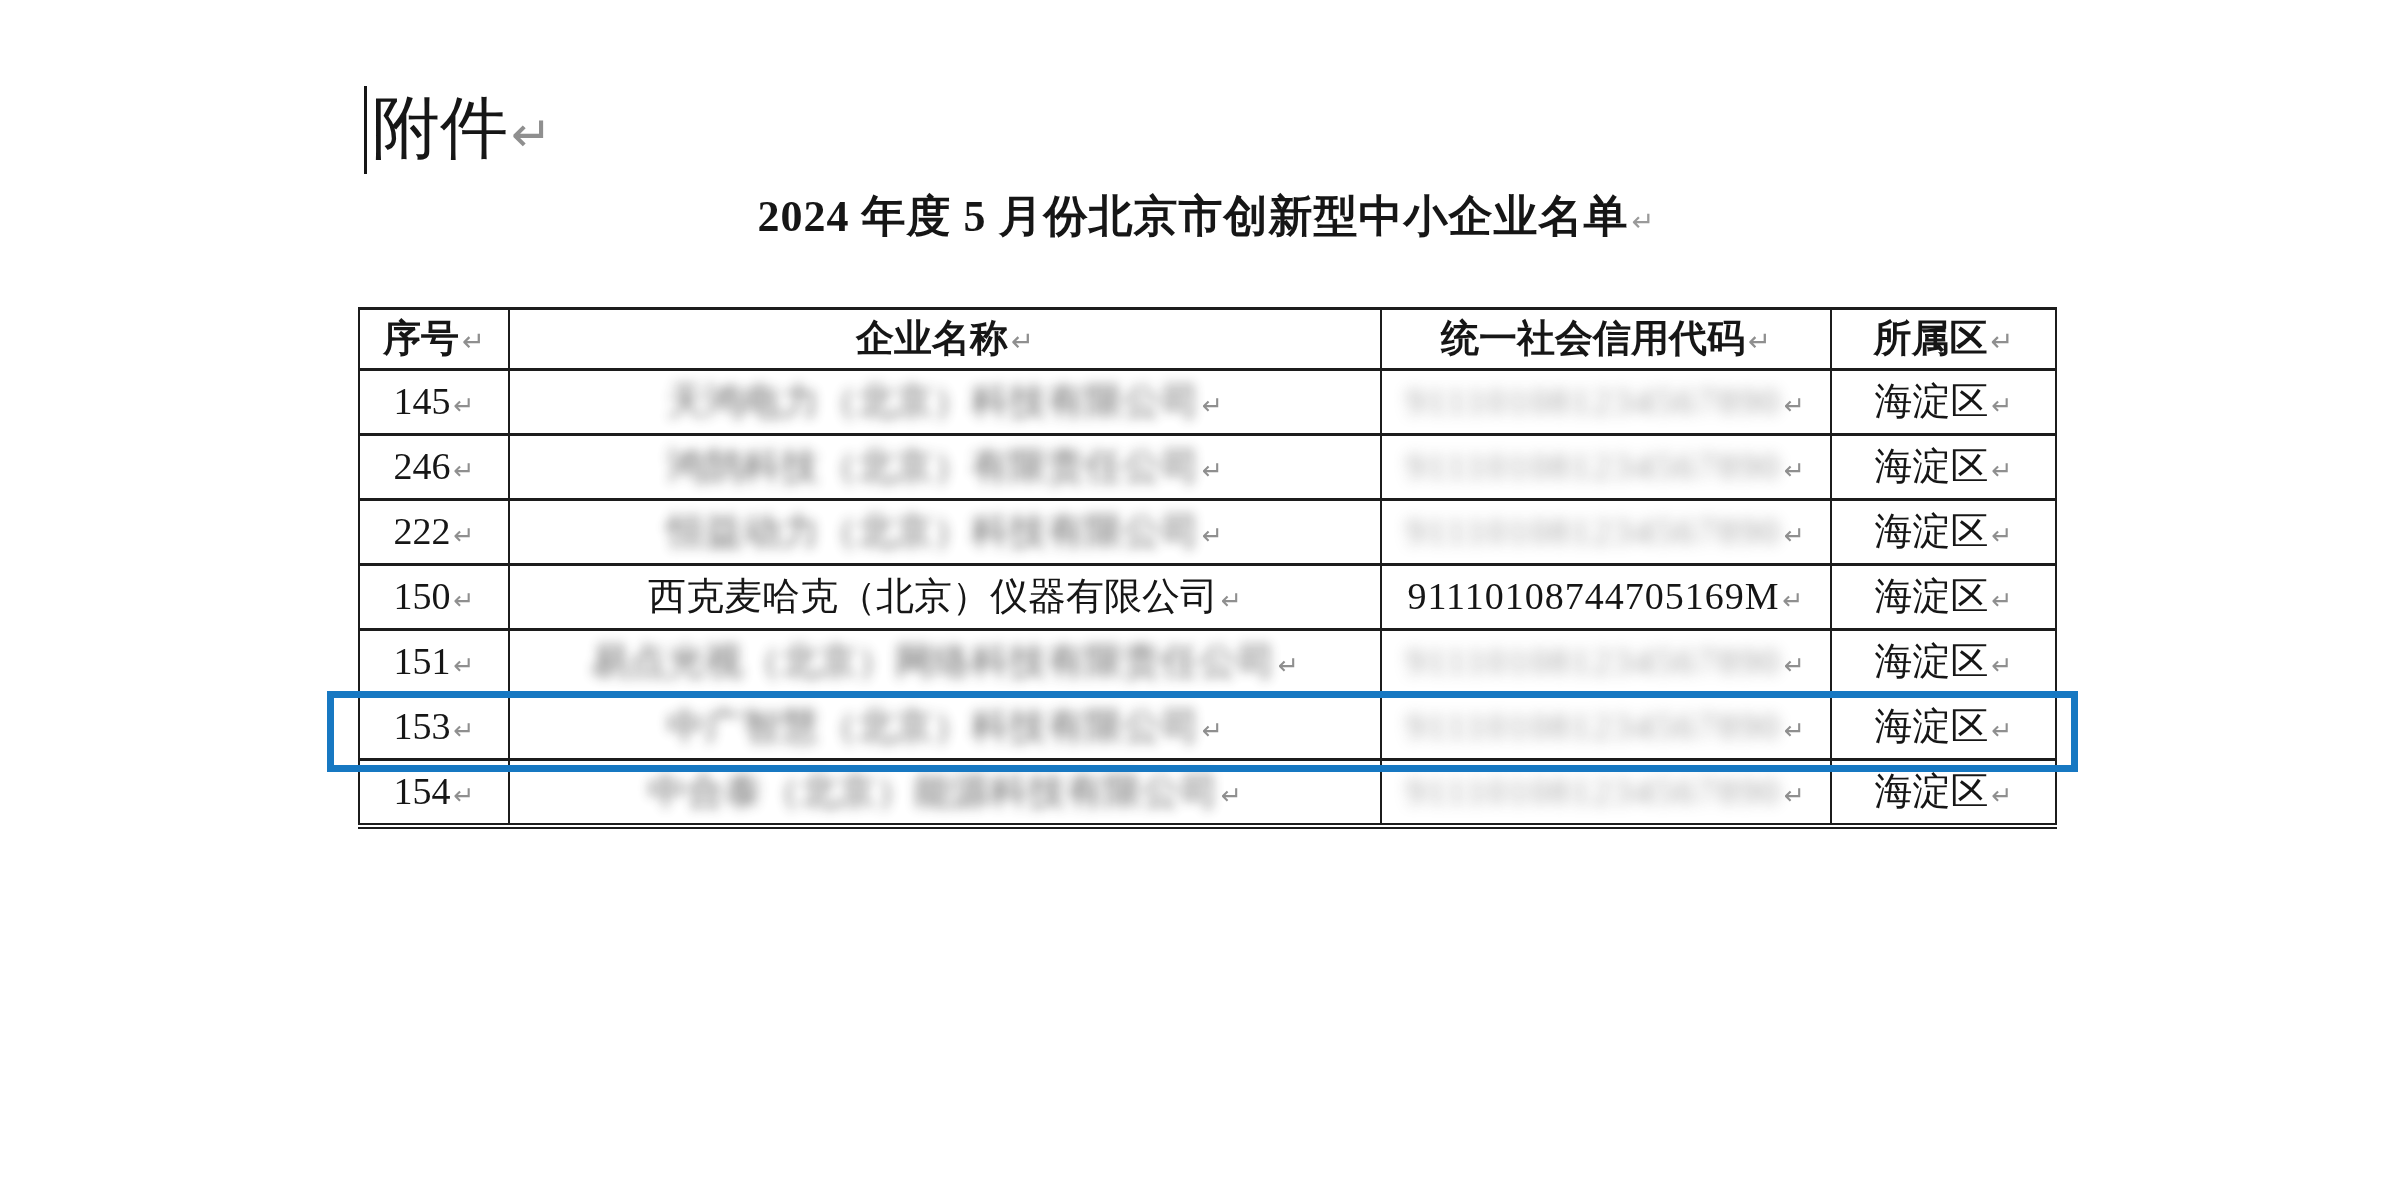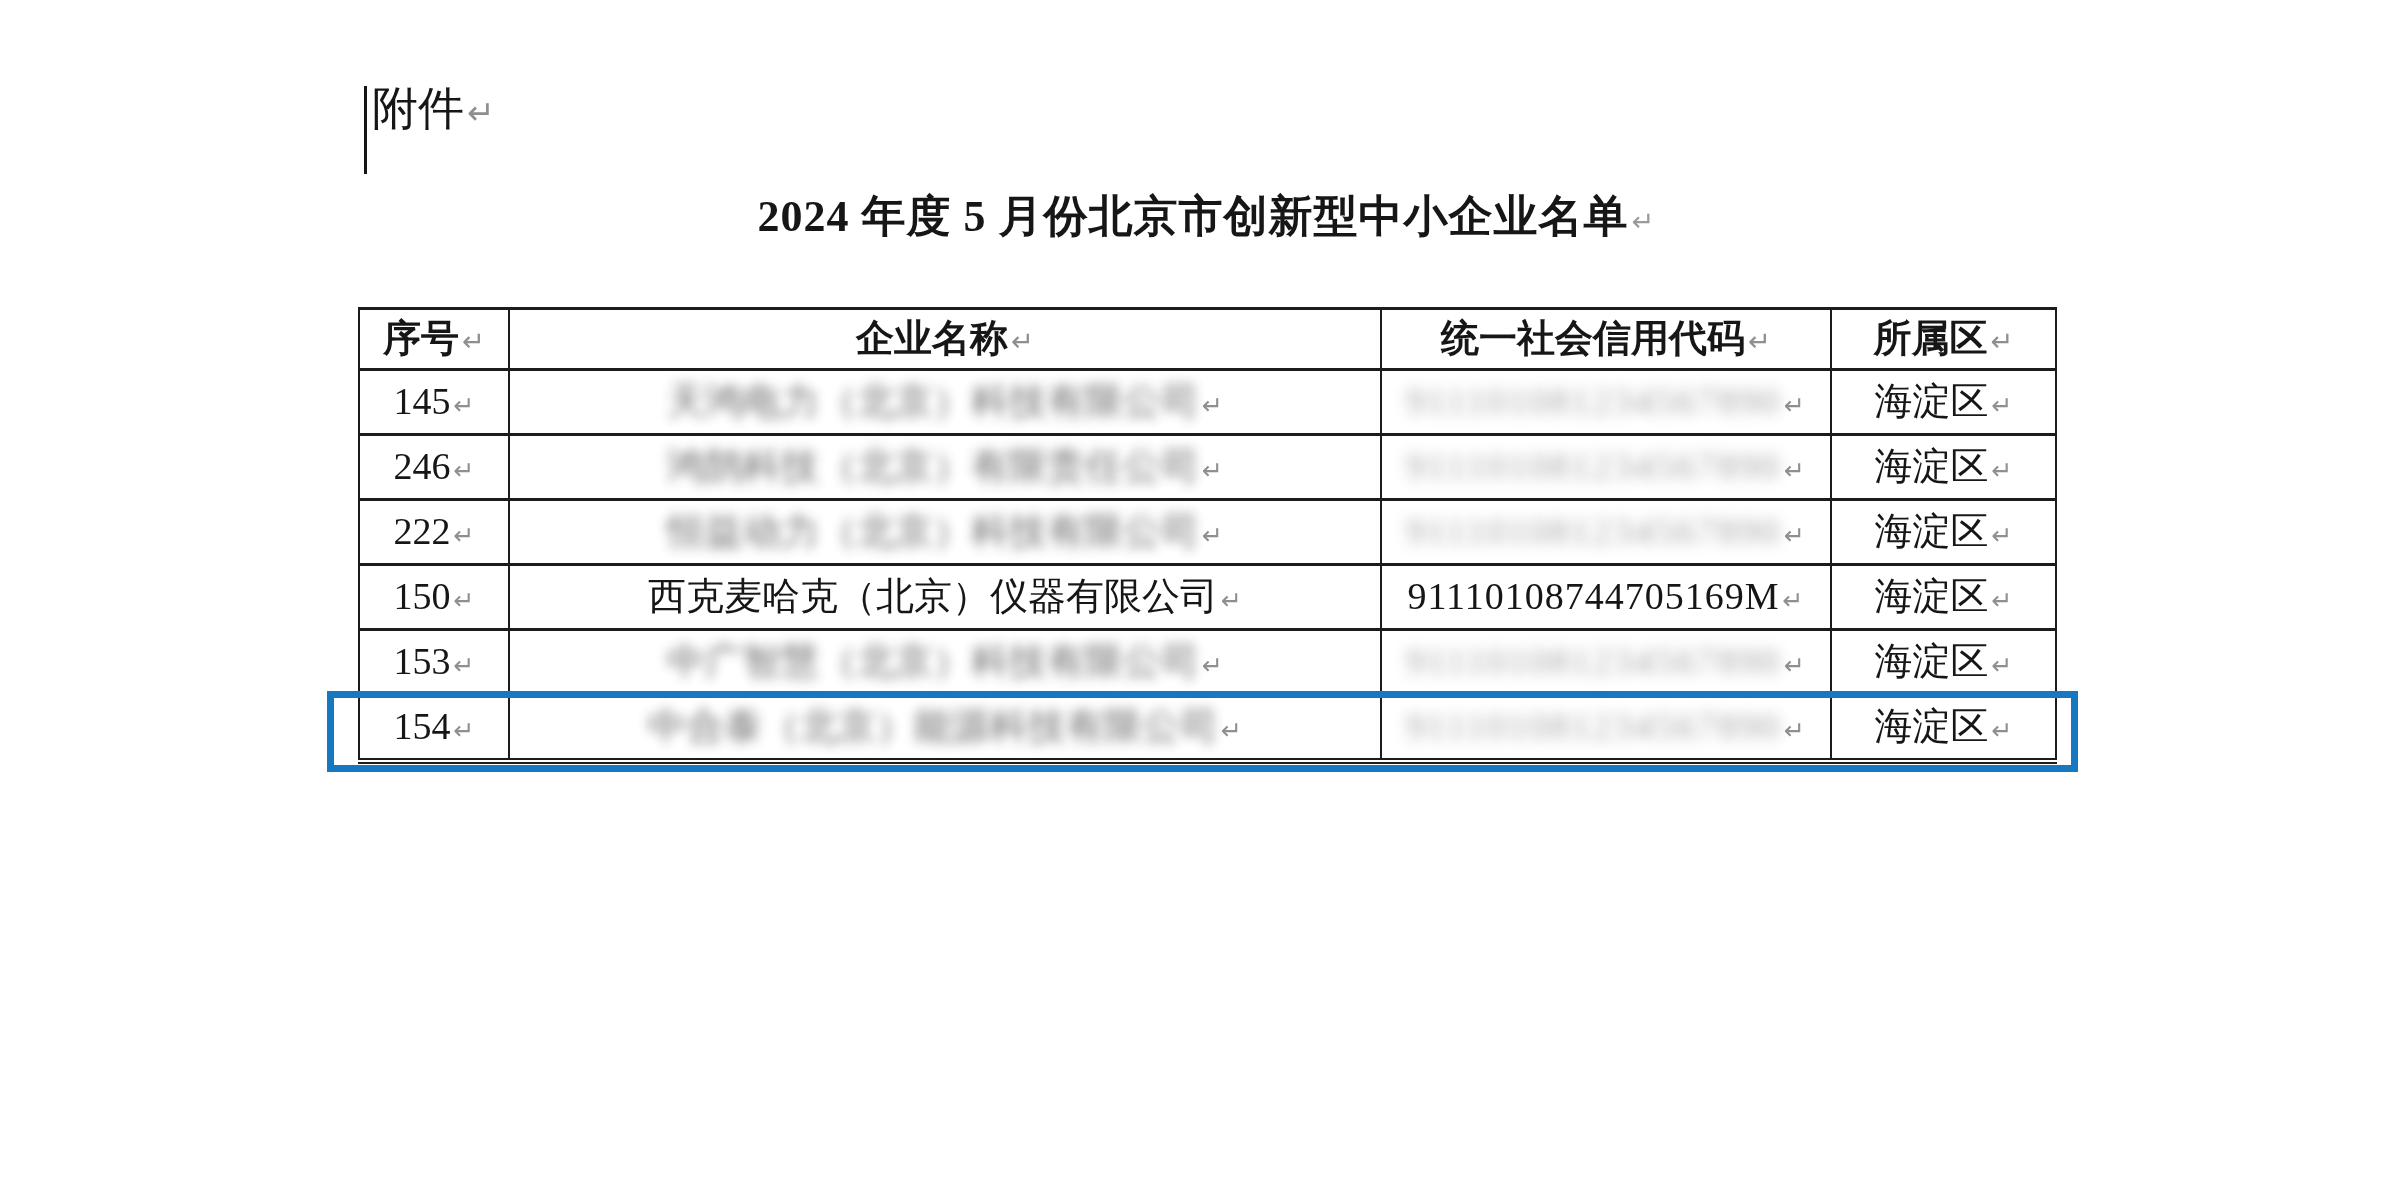--- a/index.html
+++ b/index.html
@@ -2,21 +2,21 @@
 <html><head>
 <meta charset="utf-8">
 <style>
   html,body{margin:0;padding:0;background:#ffffff;}
   .stage{
     position:relative;width:2400px;height:1186px;background:#ffffff;overflow:hidden;
     font-family:"Liberation Serif","DejaVu Serif",serif;color:#161616;
     -webkit-font-smoothing:antialiased;
   }
   
-  .attachment{position:absolute;left:372px;top:86px;font-size:46px;line-height:1;white-space:nowrap;}
+  .attachment{position:absolute;left:372px;top:94px;font-size:68px;line-height:1;white-space:nowrap;}
   .caret{position:absolute;left:364px;top:86px;width:3px;height:88px;background:#151515;}
   
   .title{
     position:absolute;left:358px;top:192px;width:1697px;text-align:center;
     font-size:44px;font-weight:bold;letter-spacing:1px;white-space:nowrap;line-height:1.15;
   }
   
   .ret{
     font-family:"DejaVu Sans",sans-serif;font-weight:normal;color:#8f8f8f;
     font-size:0.72em;margin-left:3px;vertical-align:baseline;
@@ -96,20 +96,26 @@
           <td class="code"><span class="blur-code">911101081234567890</span><span class="ret">↵</span></td>
           <td class="district"><span>海淀区</span><span class="ret">↵</span></td>
         </tr>
         <tr>
           <td class="no"><span>150</span><span class="ret">↵</span></td>
           <td class="name"><span>西克麦哈克（北京）仪器有限公司</span><span class="ret">↵</span></td>
           <td class="code"><span>91110108744705169M</span><span class="ret">↵</span></td>
           <td class="district"><span>海淀区</span><span class="ret">↵</span></td>
         </tr>
         <tr>
+          <td class="no"><span>151</span><span class="ret">↵</span></td>
+          <td class="name"><span class="blur">易点光视（北京）网络科技有限责任公司</span><span class="ret">↵</span></td>
+          <td class="code"><span class="blur-code">911101081234567890</span><span class="ret">↵</span></td>
+          <td class="district"><span>海淀区</span><span class="ret">↵</span></td>
+        </tr>
+        <tr>
           <td class="no"><span>153</span><span class="ret">↵</span></td>
           <td class="name"><span class="blur">中广智慧（北京）科技有限公司</span><span class="ret">↵</span></td>
           <td class="code"><span class="blur-code">911101081234567890</span><span class="ret">↵</span></td>
           <td class="district"><span>海淀区</span><span class="ret">↵</span></td>
         </tr>
         <tr>
           <td class="no"><span>154</span><span class="ret">↵</span></td>
           <td class="name"><span class="blur">中合泰（北京）能源科技有限公司</span><span class="ret">↵</span></td>
           <td class="code"><span class="blur-code">911101081234567890</span><span class="ret">↵</span></td>
           <td class="district"><span>海淀区</span><span class="ret">↵</span></td>

